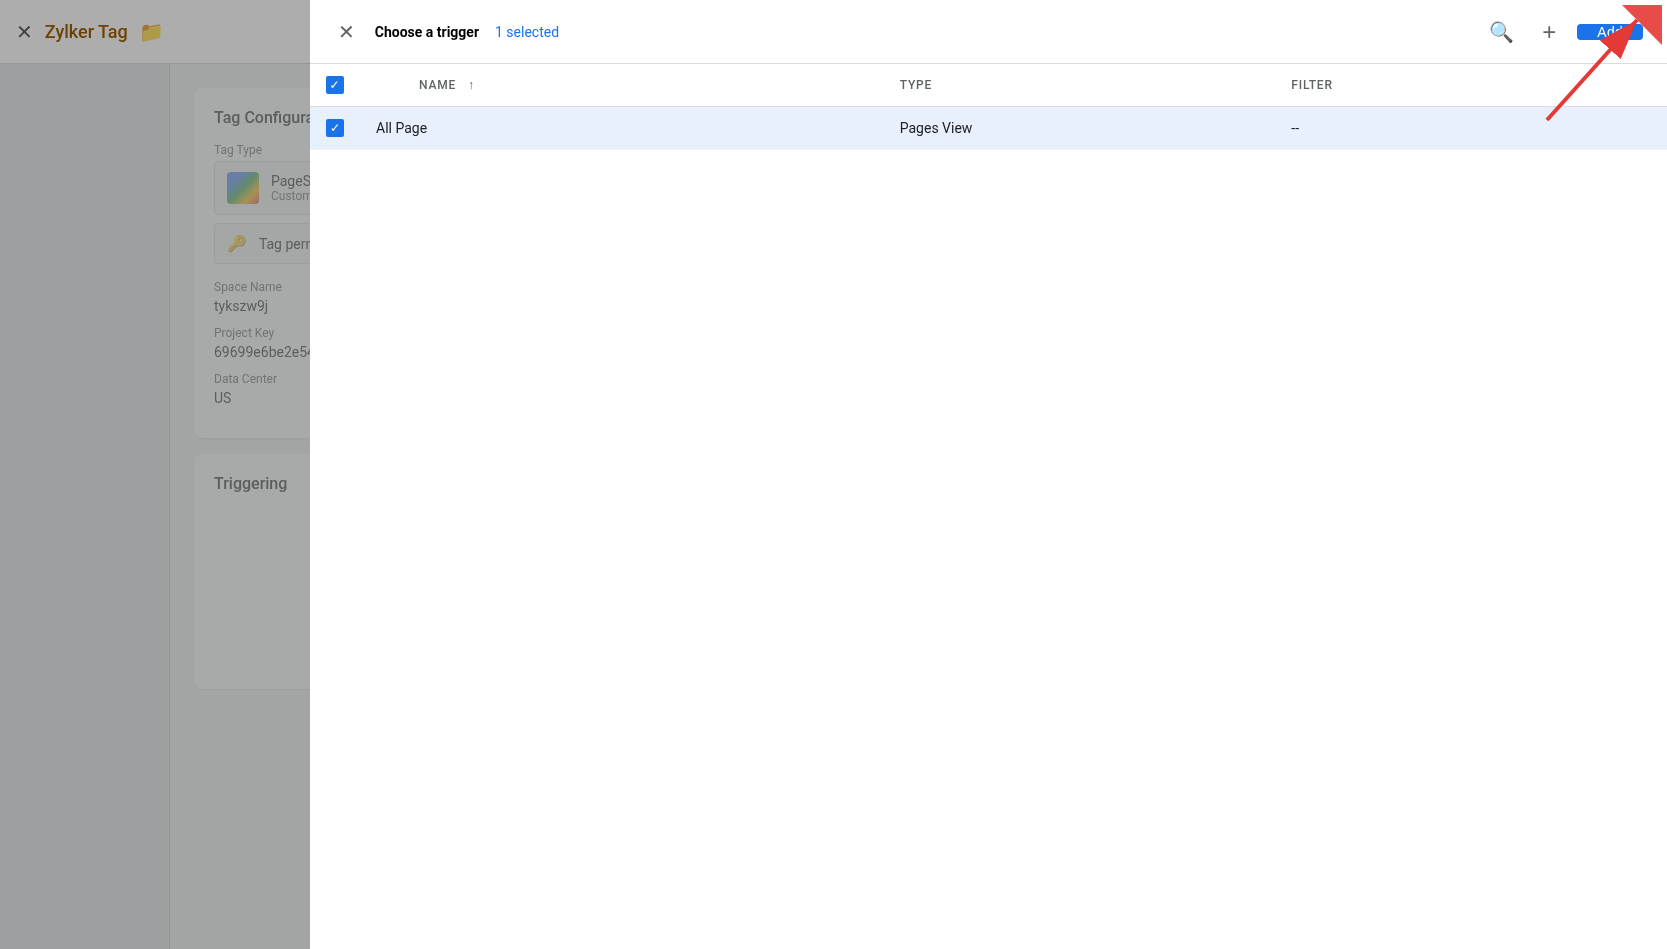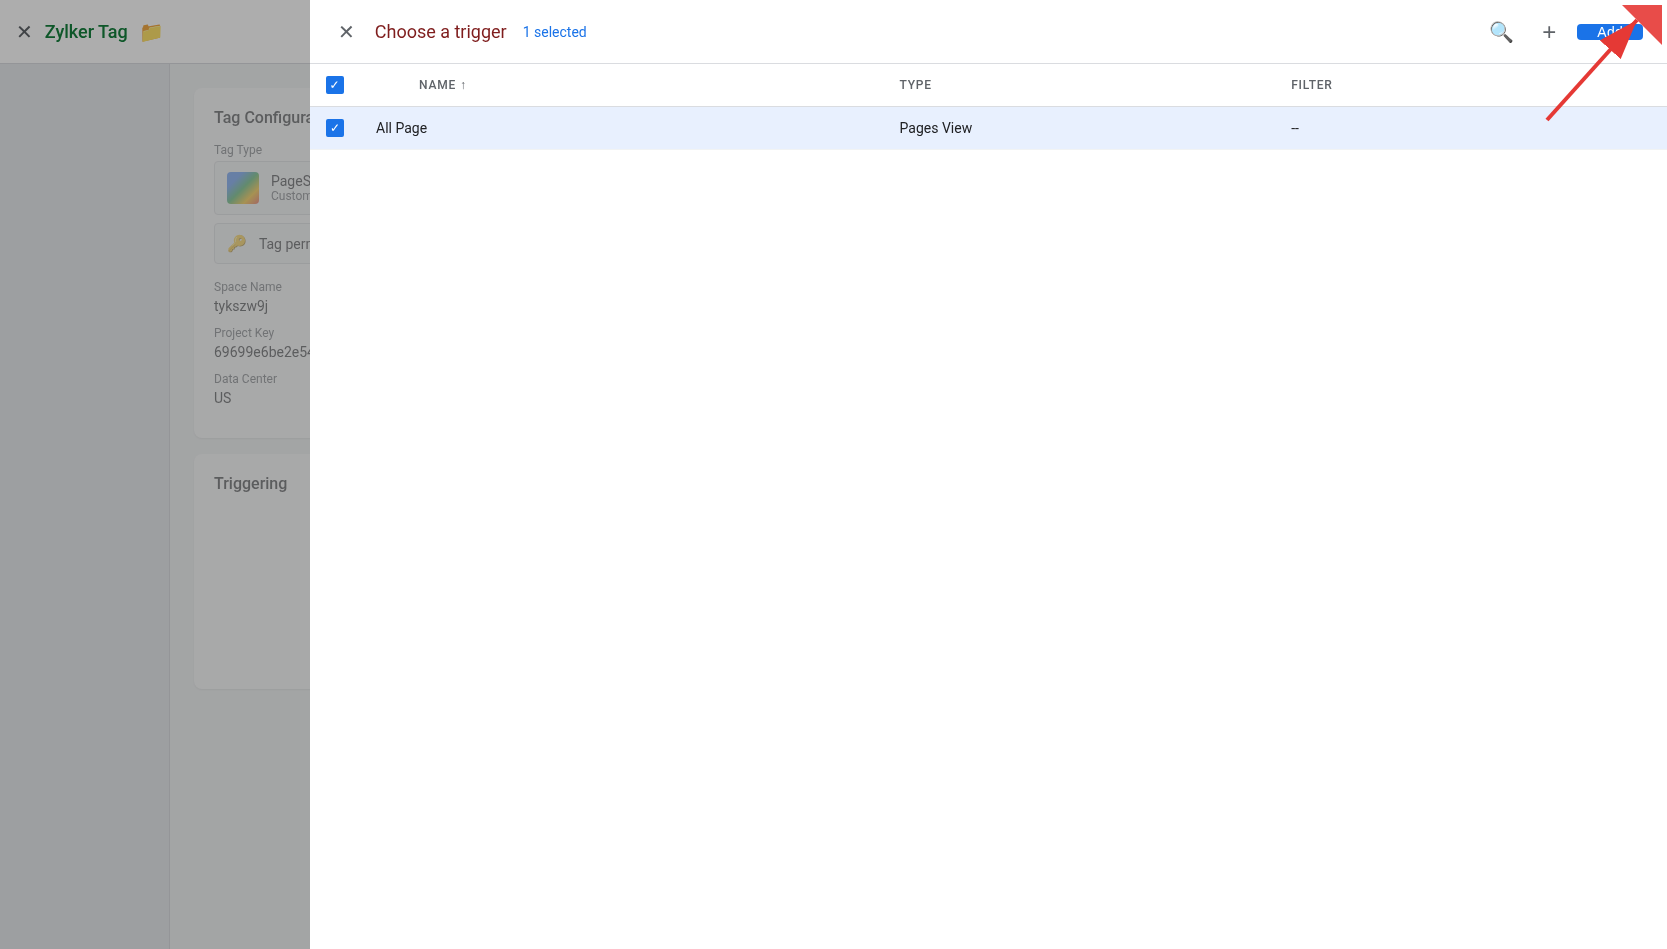--- a/index.html
+++ b/index.html
@@ -32,21 +32,21 @@
 
     .bg-close-icon {
       color: #5f6368;
       font-size: 20px;
       cursor: pointer;
     }
 
     .bg-app-name {
       font-size: 18px;
       font-weight: 500;
-      color: #15803d;
+      color: #a16207;
     }
 
     .bg-folder-icon {
       color: #5f6368;
       font-size: 20px;
     }
 
     .bg-content {
       display: flex;
       height: calc(100% - 64px);
@@ -156,23 +156,23 @@
       cursor: pointer;
       color: #5f6368;
       font-size: 20px;
       display: flex;
       align-items: center;
       padding: 4px;
       border-radius: 50%;
     }
 
     .modal-title {
-      font-size: 18px;
-      font-weight: 400;
-      color: #7f1d1d;
+      font-size: 14px;
+      font-weight: 700;
+      color: #000000;
     }
 
     .modal-selected-badge {
       font-size: 14px;
       color: #1a73e8;
       font-weight: 400;
     }
 
     .modal-header-right {
       display: flex;
@@ -276,21 +276,21 @@
 
     .custom-checkbox .checkmark {
       color: #fff;
       font-size: 12px;
       line-height: 1;
     }
 
     .name-with-sort {
       display: flex;
       align-items: center;
-      gap: 4px;
+      gap: 12px;
       cursor: pointer;
       padding-left: 43px;
     }
 
     .sort-arrow {
       font-size: 12px;
       color: #5f6368;
     }
 
     .arrow-container {

